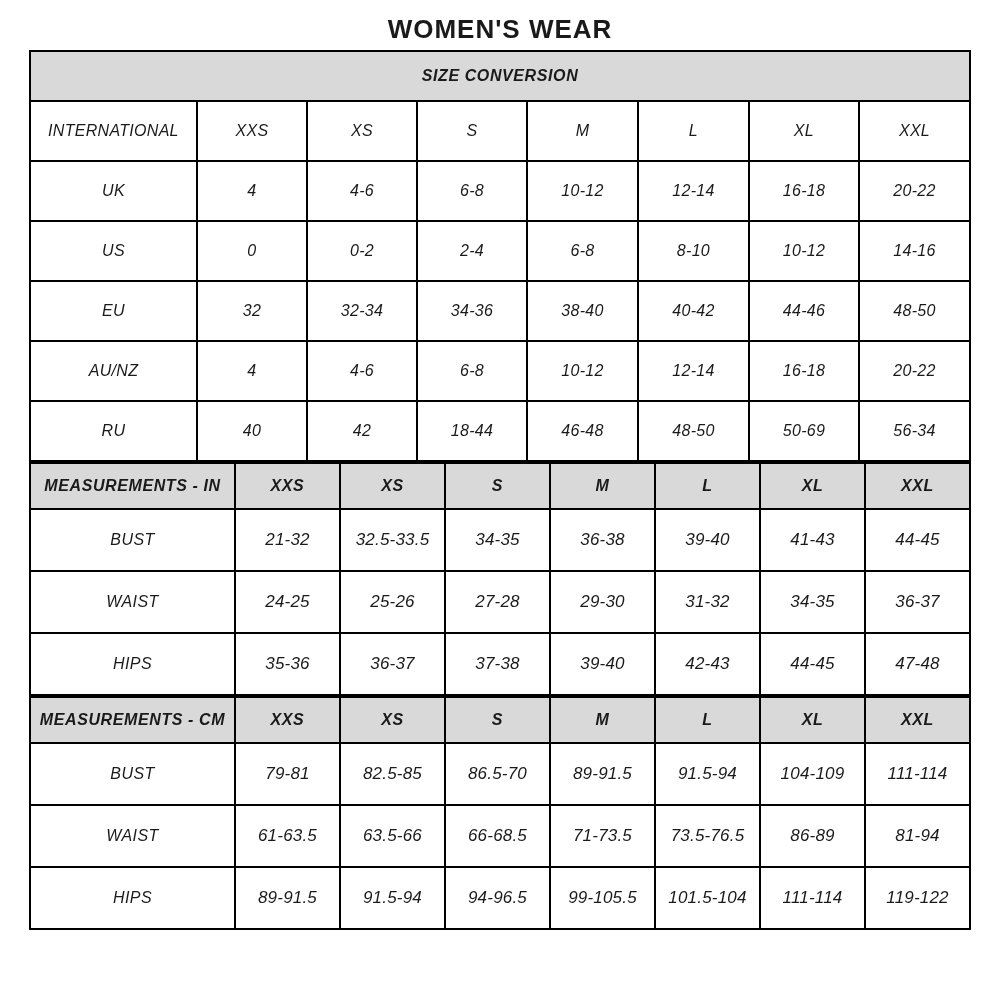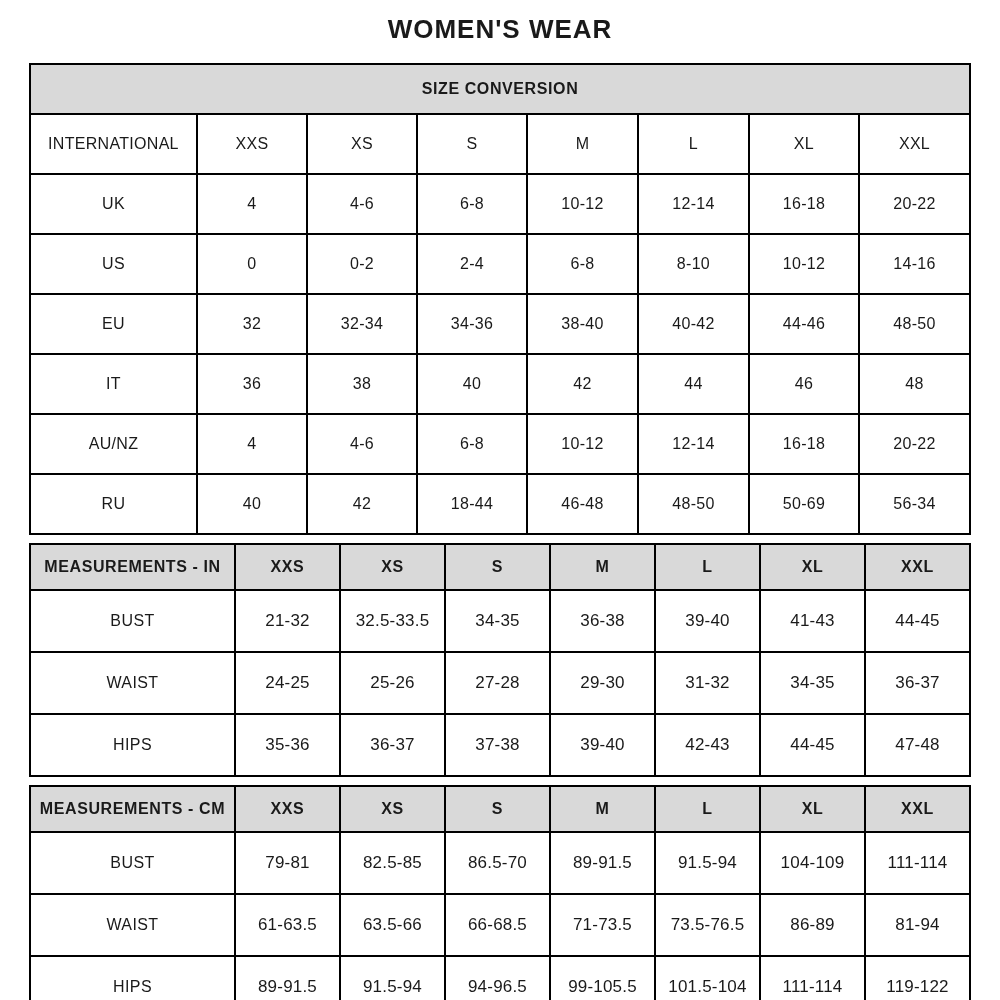--- a/index.html
+++ b/index.html
@@ -10,27 +10,28 @@
     font-family: "Liberation Sans", "DejaVu Sans", sans-serif;
     color: #1a1a1a;
   }
   .page { width: 1000px; padding-top: 14px; }
   .page-title {
     text-align: center;
     font-size: 26px;
     font-weight: bold;
     letter-spacing: 1px;
     color: #1a1a1a;
-    margin-bottom: 18px;
+    margin-bottom: 5px;
   }
   table.size-table {
     width: 940px;
-    margin: 0 auto 8px auto;
+    margin: 0 auto 0 auto;
     border-collapse: collapse;
     table-layout: fixed;
+    font-style: italic;
   }
   .size-table th, .size-table td {
     border: 2px solid #000000;
     text-align: center;
     vertical-align: middle;
     color: #1a1a1a;
     overflow: hidden;
   }
   
   .hdr {
@@ -104,30 +105,20 @@
       <td>EU</td>
       <td>32</td>
       <td>32-34</td>
       <td>34-36</td>
       <td>38-40</td>
       <td>40-42</td>
       <td>44-46</td>
       <td>48-50</td>
     </tr>
     <tr>
-      <td>IT</td>
-      <td>36</td>
-      <td>38</td>
-      <td>40</td>
-      <td>42</td>
-      <td>44</td>
-      <td>46</td>
-      <td>48</td>
-    </tr>
-    <tr>
       <td>AU/NZ</td>
       <td>4</td>
       <td>4-6</td>
       <td>6-8</td>
       <td>10-12</td>
       <td>12-14</td>
       <td>16-18</td>
       <td>20-22</td>
     </tr>
     <tr>

